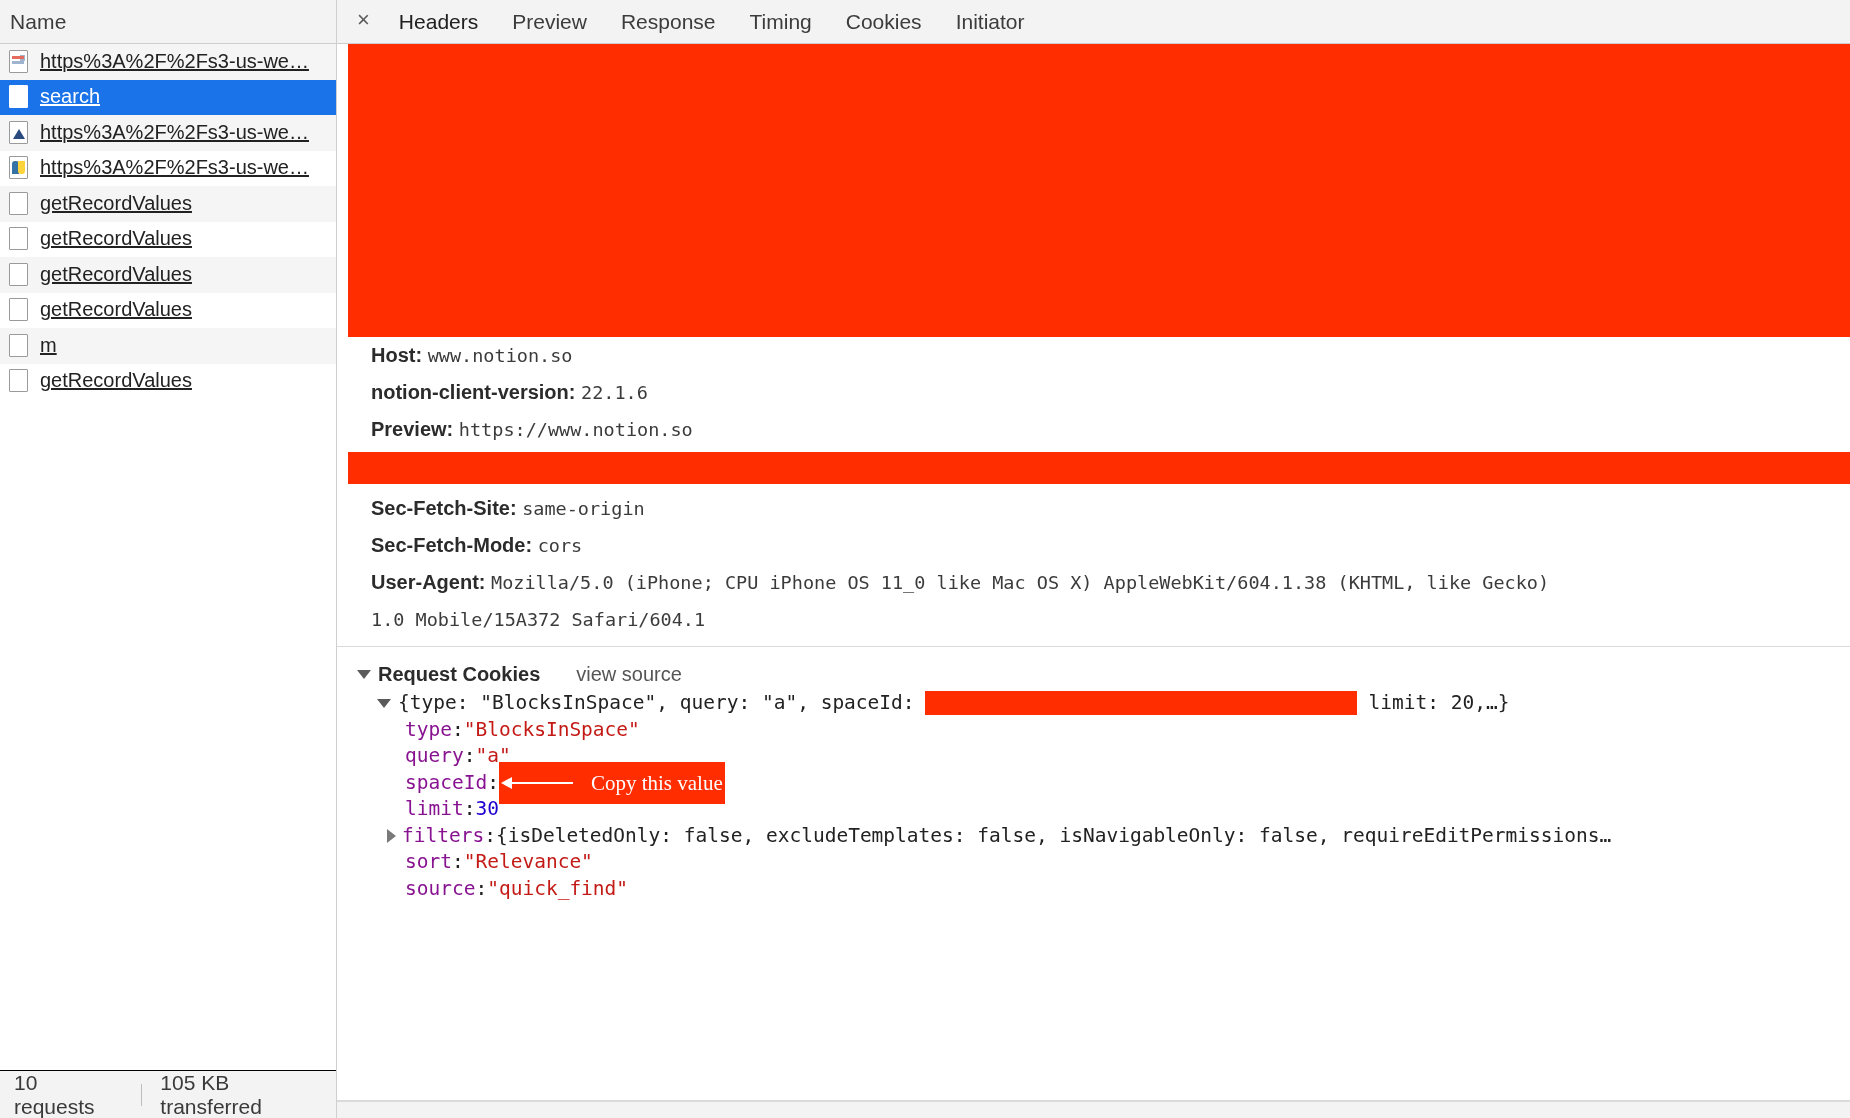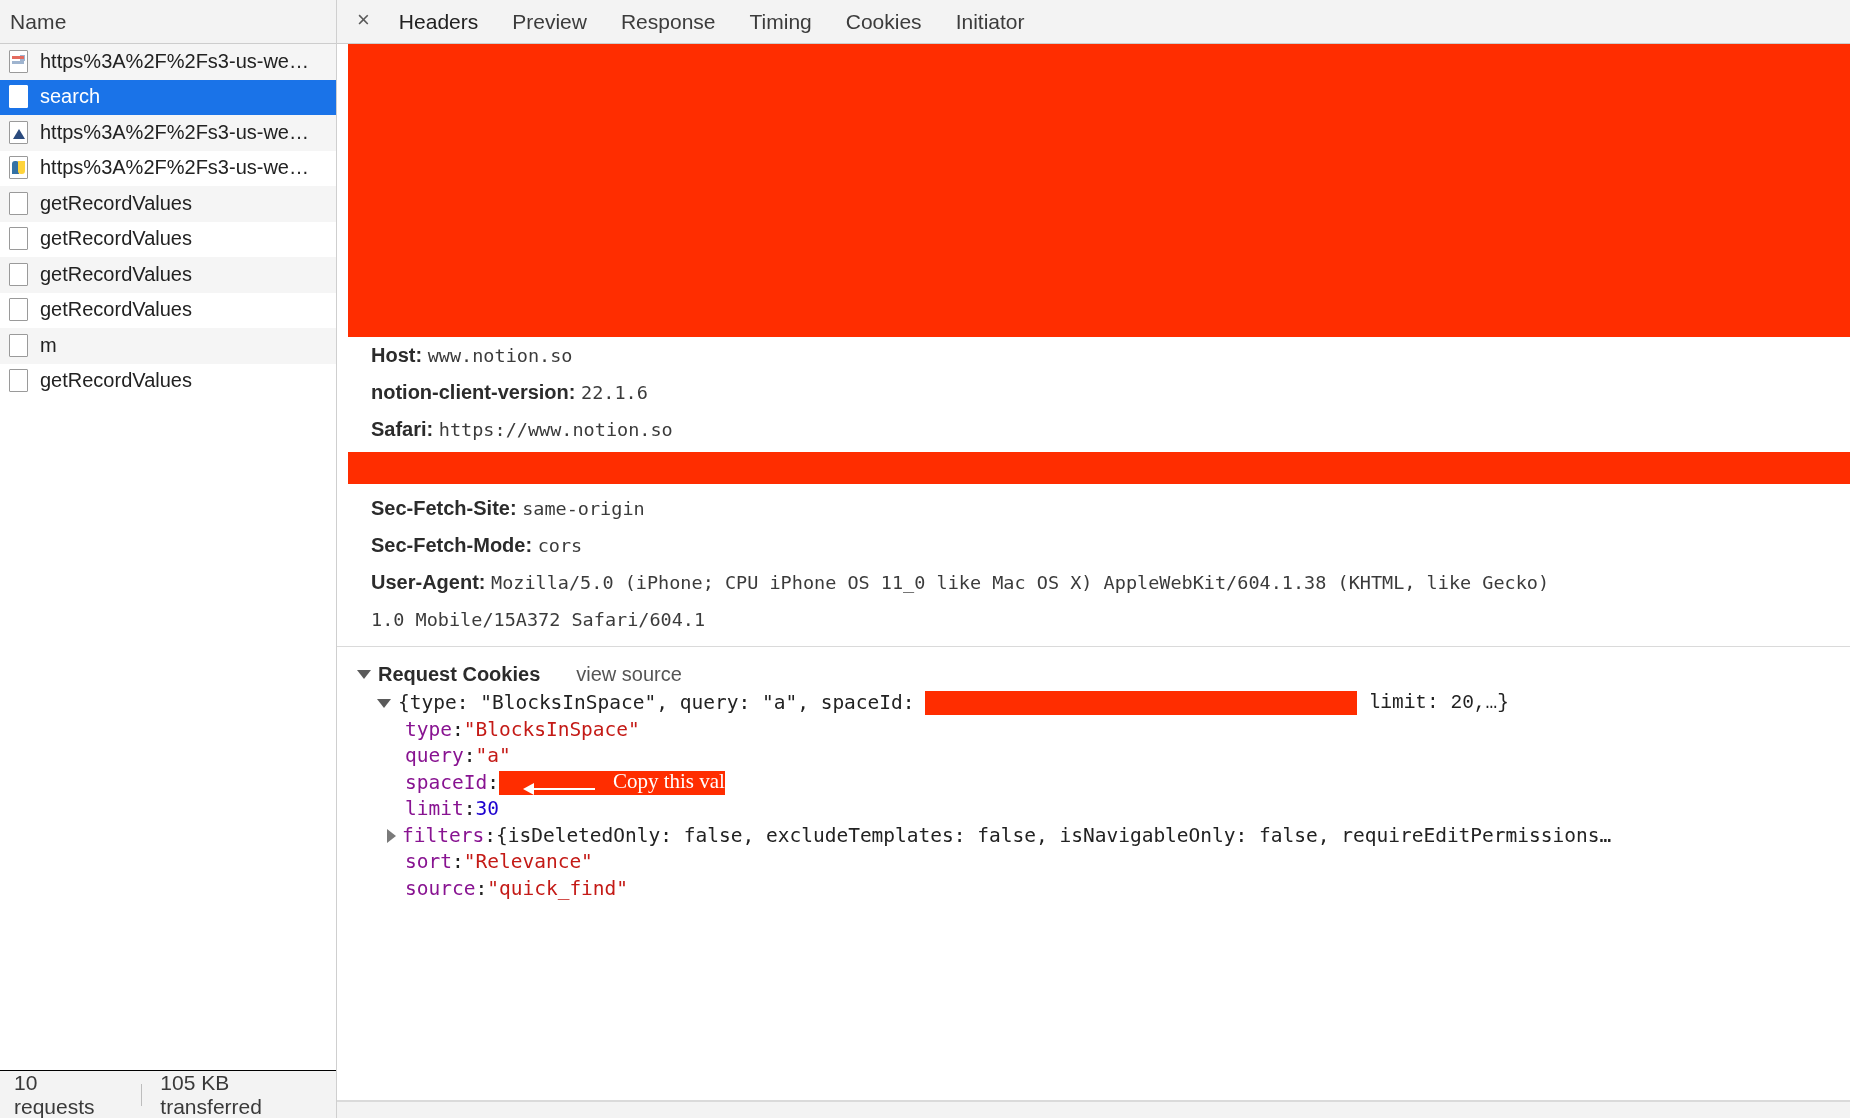--- a/index.html
+++ b/index.html
@@ -35,20 +35,21 @@
   }
   .req-list { flex: 1 1 auto; overflow: hidden; background: #fff; }
   .req-row {
     height: 35.5px;
     display: flex; align-items: center;
     padding-left: 9px;
     font-size: 20px;
     color: #222;
     white-space: nowrap;
     border-bottom: 1px solid transparent;
+    text-decoration: underline;
   }
   .req-row.odd { background: #f5f5f5; }
   .req-row.even { background: #ffffff; }
   .req-row.selected { background: #1a73e8; color: #ffffff; }
   .req-icon {
     width: 19px; height: 23px; min-width: 19px;
     margin-right: 12px;
     background: #ffffff;
     border: 1.5px solid #9a9a9a;
     border-radius: 1px;
@@ -201,24 +202,24 @@
   .indent2-tri { padding-left: 50px; }
 
   .inline-redact {
     display:inline-block;
     background:#ff2d00;
     height: 24px;
     vertical-align: -5px;
   }
 
   .copy-note {
-    display:inline-flex; align-items:flex-end;
+    display:inline-flex; align-items:center;
     background:#ff2d00; color:#ffffff;
-    height: 24px;
-    padding: 0 16px 0 24px;
+    height: 42px;
+    padding: 0 16px 0 2px;
     vertical-align: -6px;
     font-family: "Liberation Serif", serif;
     font-size: 21px;
   }
   .arrow-wrap {
     display:inline-flex; align-items:center;
     margin-right: 18px;
   }
   .arrow-head {
     width:0;height:0;
@@ -318,21 +319,21 @@
 
         <div class="hdr-line">
           <span class="hdr-key">Host:</span>
           <span class="hdr-val">www.notion.so</span>
         </div>
         <div class="hdr-line">
           <span class="hdr-key">notion-client-version:</span>
           <span class="hdr-val">22.1.6</span>
         </div>
         <div class="hdr-line">
-          <span class="hdr-key">Safari:</span>
+          <span class="hdr-key">Preview:</span>
           <span class="hdr-val">https://www.notion.so</span>
         </div>
 
         <div class="redact" style="height:32px; margin:4px 0 6px 11px;"></div>
 
         <div class="hdr-line">
           <span class="hdr-key">Sec-Fetch-Site:</span>
           <span class="hdr-val">same-origin</span>
         </div>
         <div class="hdr-line">
@@ -354,21 +355,21 @@
           <span class="payload-title">Request Cookies</span>
           <span class="view-source">view source</span>
         </div>
 
         <div class="code">
 
           <div class="code-row indent1">
             <span class="tri"></span>
             <span class="pl">{type: "BlocksInSpace", query: "a", spaceId:</span>
             <span class="inline-redact" style="width:432px; margin-left:10px;"></span>
-            <span class="pl" style="margin-left:12px;font-family:Liberation Mono, monospace;">limit: 20,…}</span>
+            <span class="pl" style="margin-left:12px;">limit: 20,…}</span>
           </div>
 
           <div class="code-row indent2">
             <span class="k">type</span>
             <span class="pl">: </span>
             <span class="s">"BlocksInSpace"</span>
           </div>
 
           <div class="code-row indent2">
             <span class="k">query</span>

